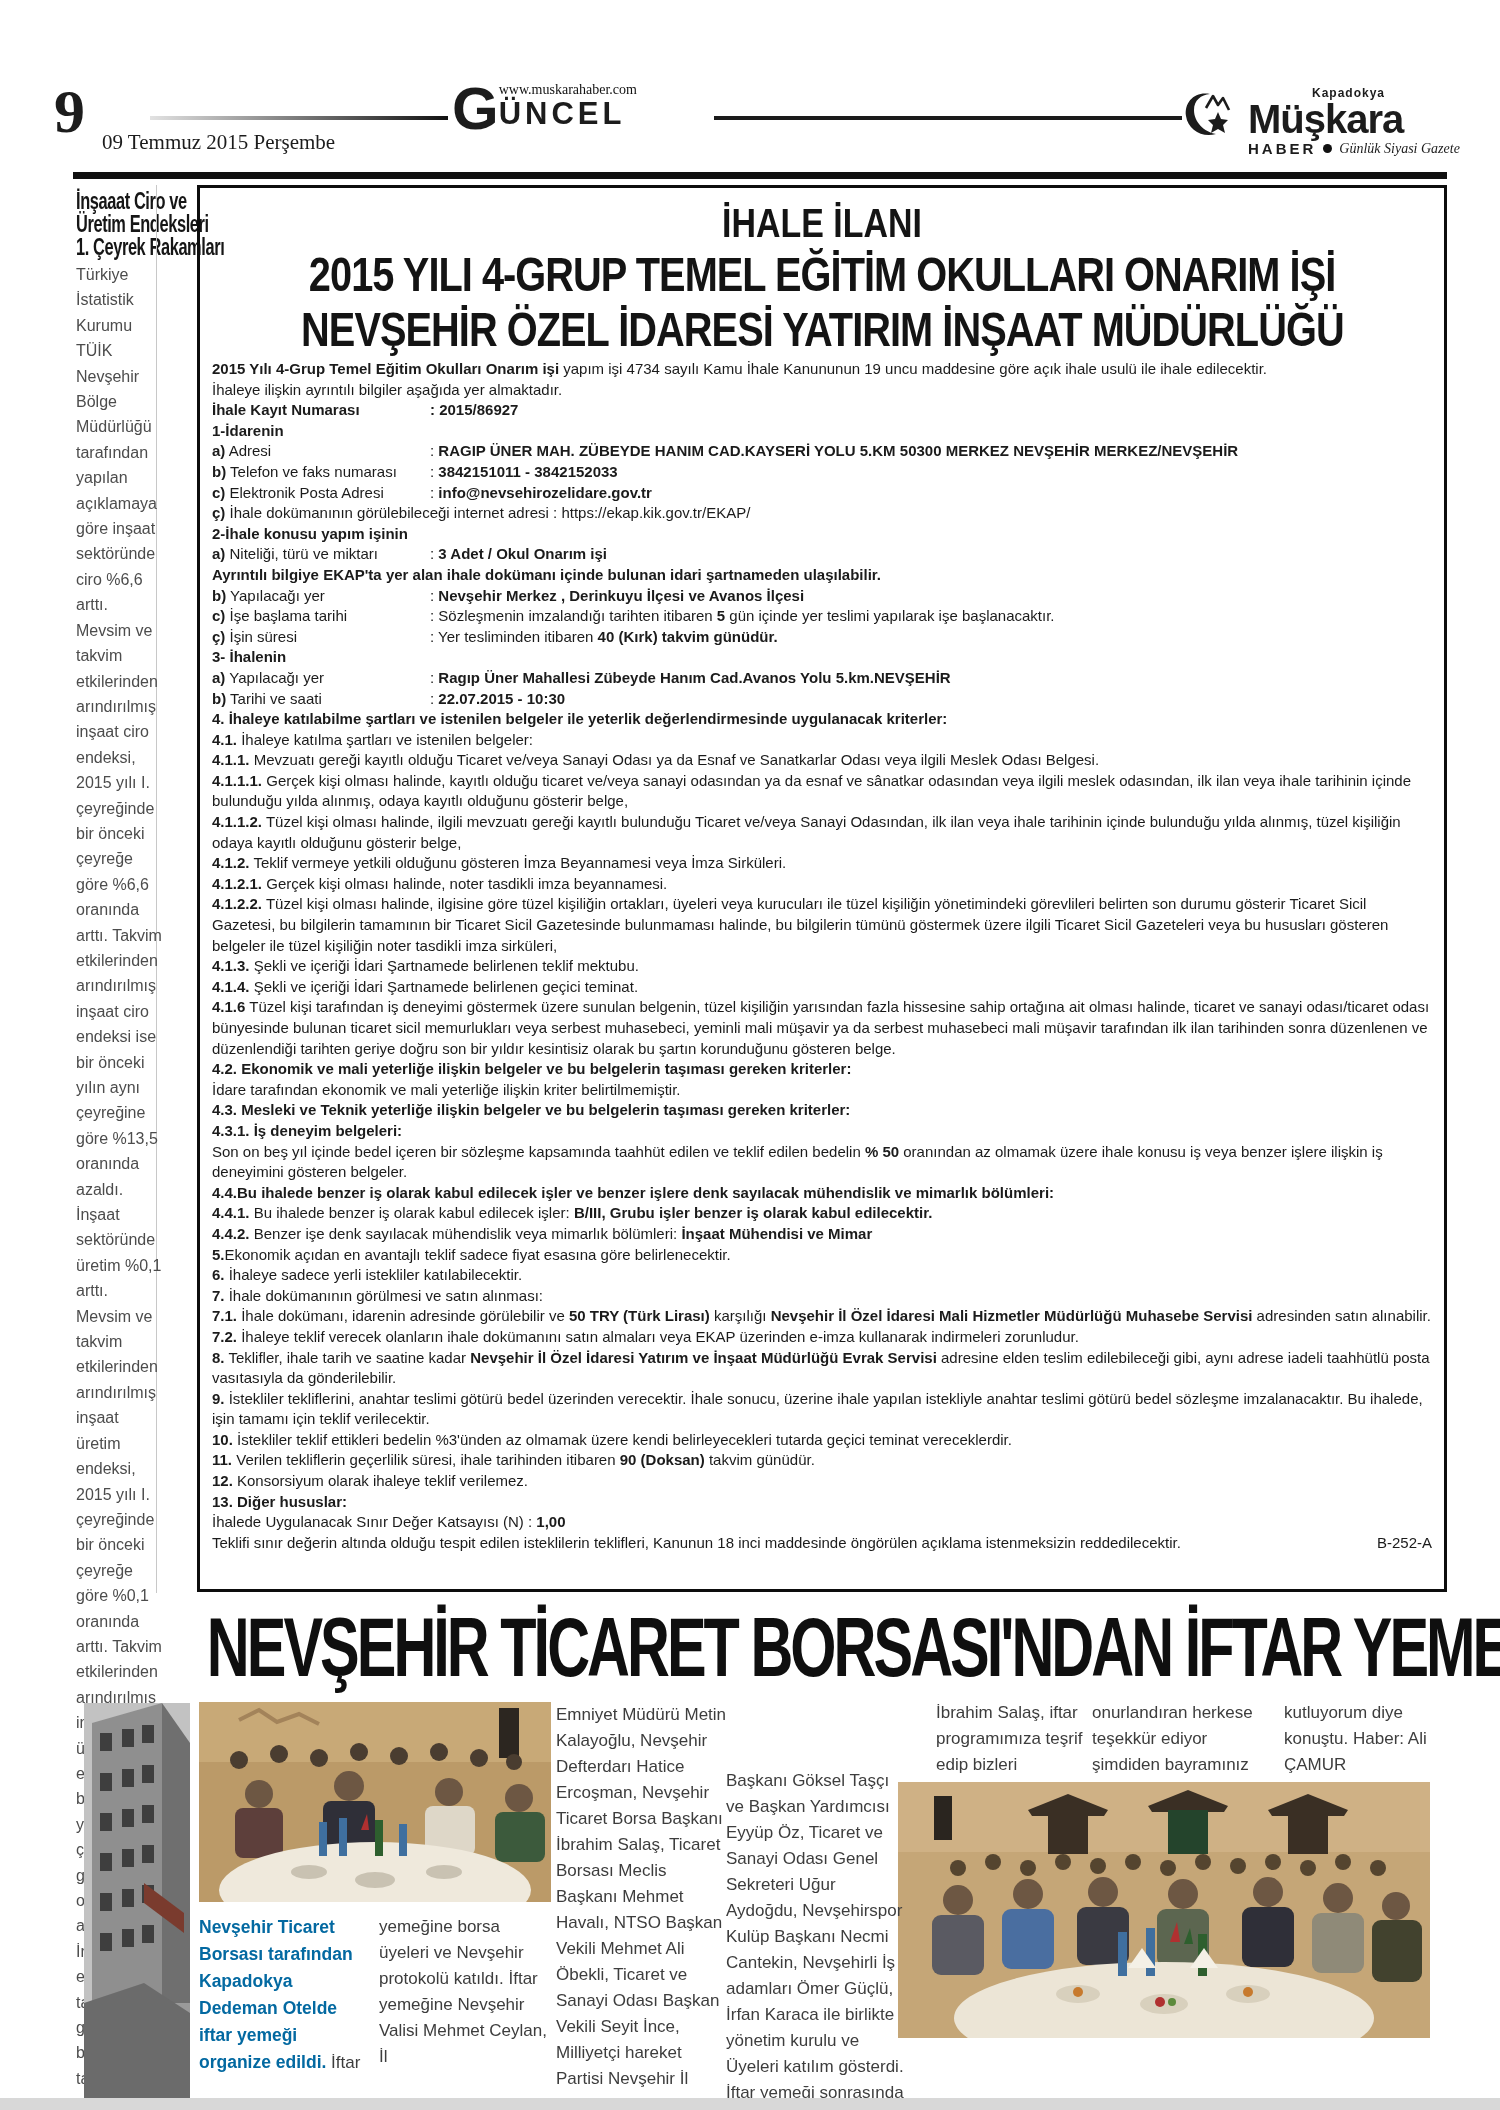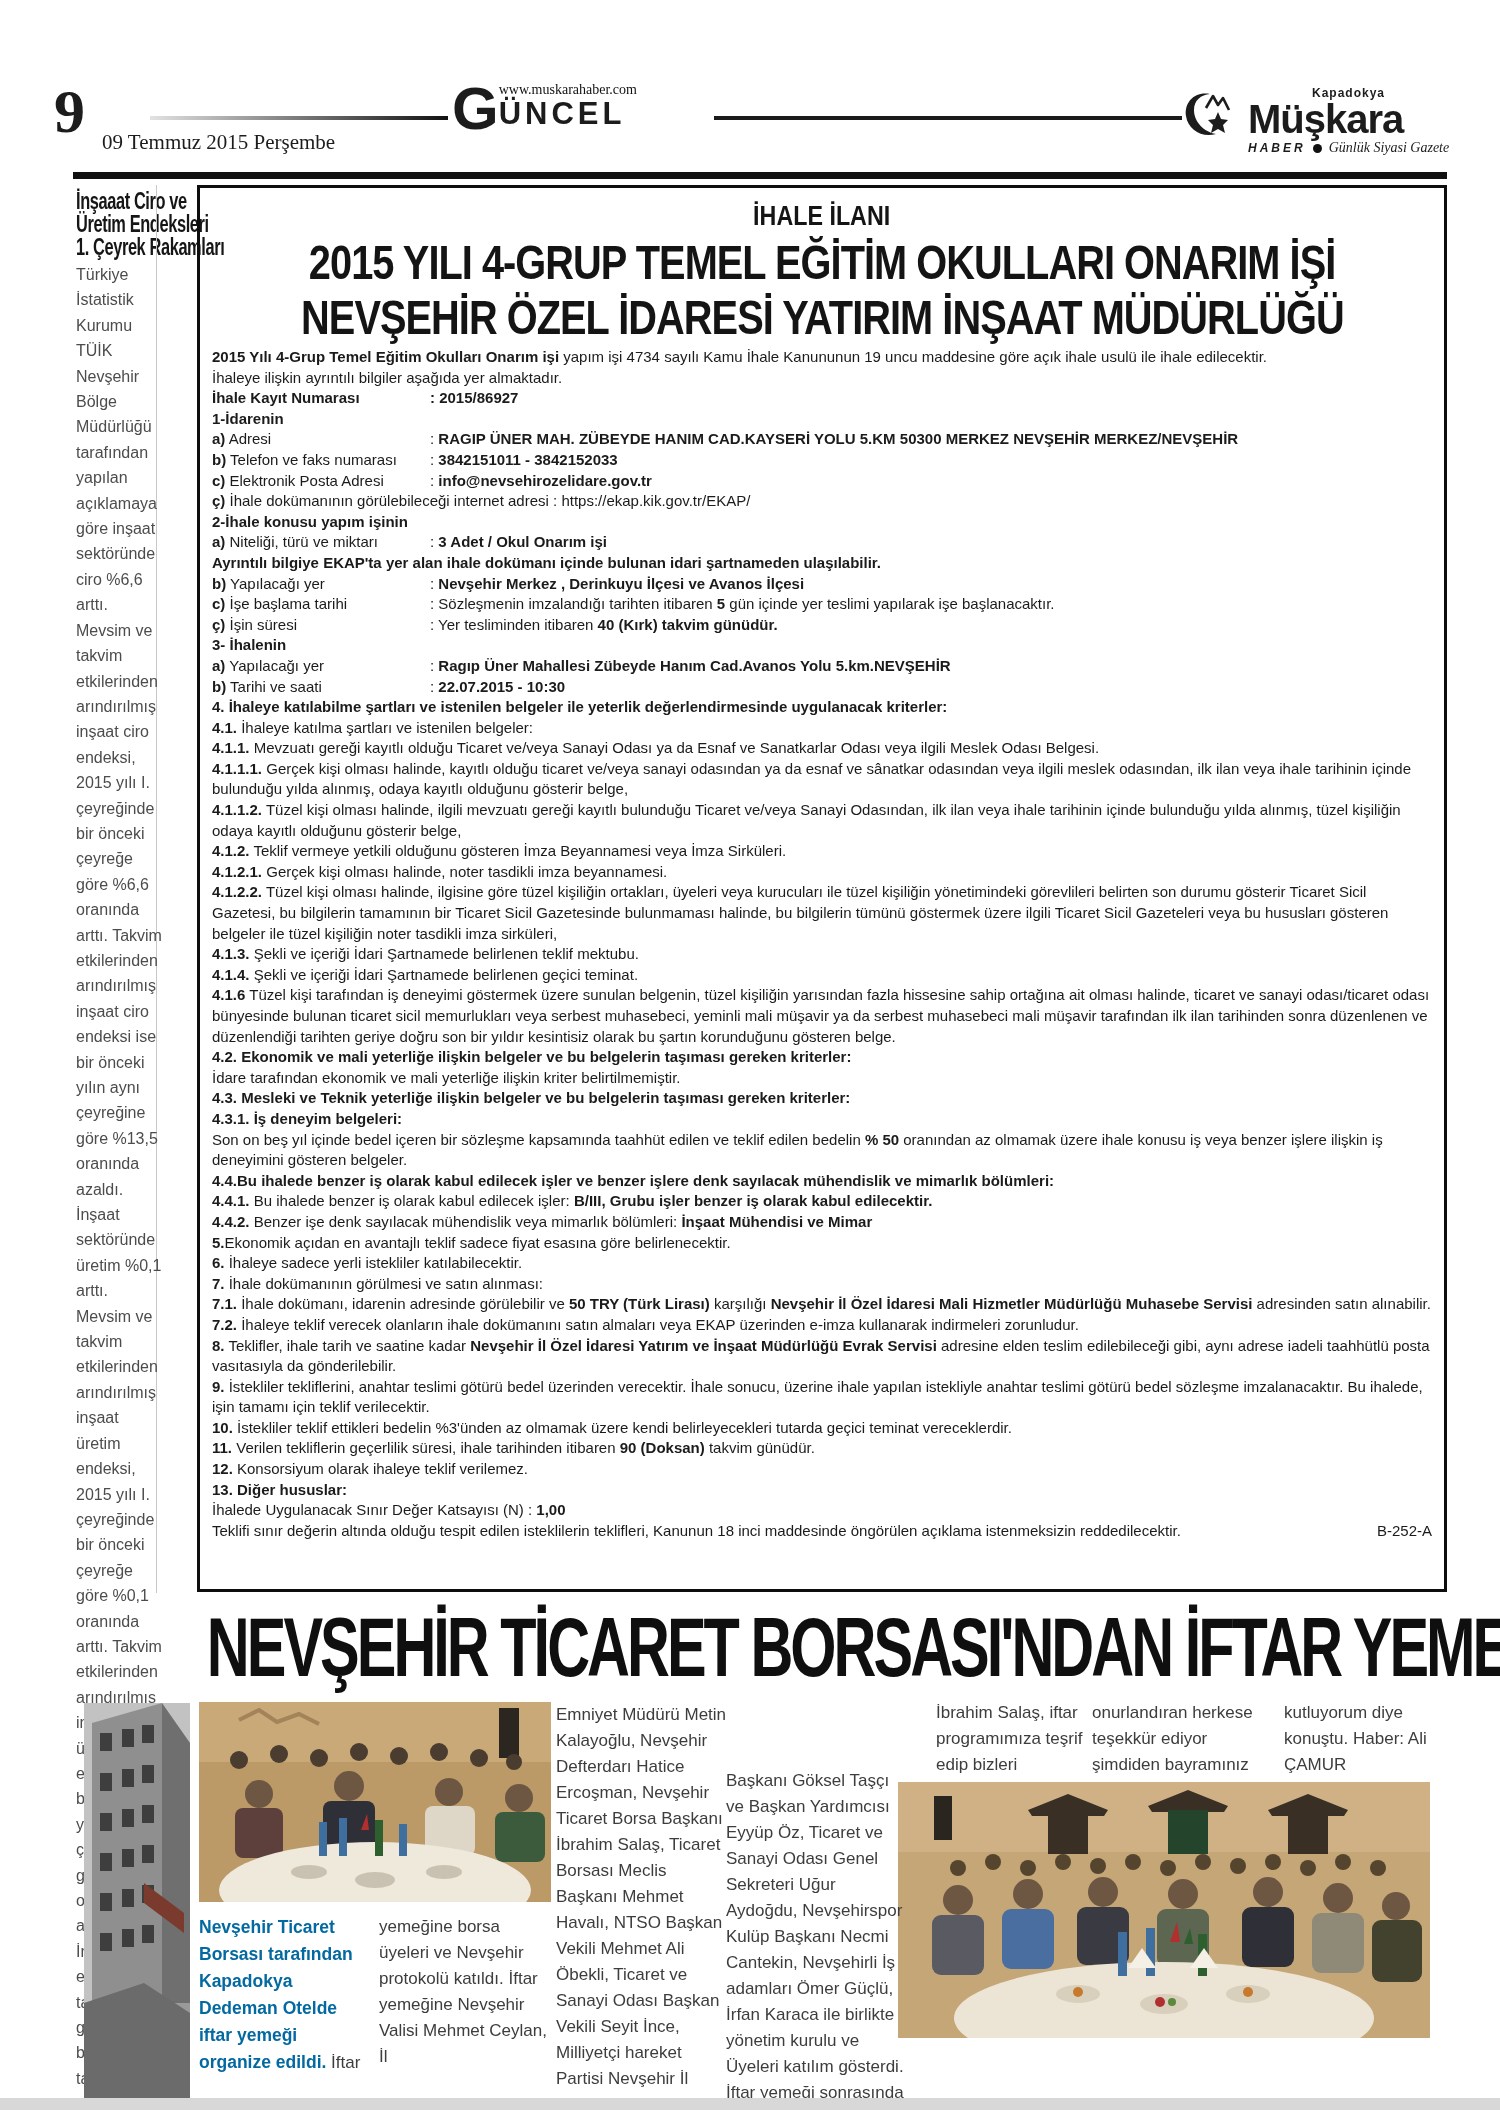--- a/index.html
+++ b/index.html
@@ -15,37 +15,37 @@
   #guncel{left:452px;top:82px;display:flex;align-items:flex-start;}
   .g-big{font-size:60px;font-weight:900;line-height:0.9;letter-spacing:-2px;}
   .g-rest{display:flex;flex-direction:column;margin-left:2px;}
   .g-url{font-family:"Liberation Serif",serif;font-size:14px;color:#111;}
   .g-name{font-size:31px;font-weight:900;letter-spacing:4px;line-height:1.05;}
   #brand{left:1182px;top:86px;display:flex;align-items:flex-start;}
   .brand-text{display:flex;flex-direction:column;align-items:flex-start;margin-left:2px;}
   .brand-top{font-size:12px;font-weight:800;letter-spacing:1px;margin-left:64px;}
   .brand-name{font-size:40px;font-weight:900;letter-spacing:-1px;line-height:0.95;}
   .brand-row{display:flex;align-items:center;gap:7px;margin-top:2px;}
-  .brand-sub{font-size:12px;font-weight:800;letter-spacing:3px;font-style:italic;}
+  .brand-sub{font-size:15px;font-weight:800;letter-spacing:3px;}
   .brand-dot{width:9px;height:9px;border-radius:50%;background:#111;display:inline-block;}
   .brand-tagline{font-family:"Liberation Serif",serif;font-style:italic;font-size:14px;}
   #header-bar{left:73px;top:172px;width:1374px;height:7px;background:#101010;}
 
   
   #sb-title{left:76px;top:188px;width:150px;font-weight:900;font-size:21px;line-height:23px;letter-spacing:-0.5px;color:#161616;}
   #sb-title .tl{display:inline-block;white-space:nowrap;transform:scale(0.78,1.12);transform-origin:left top;}
   #sb-divider{left:156px;top:185px;width:1px;height:1408px;background:#c8c8c8;}
   #sb-body{left:76px;top:262px;width:88px;font-size:16px;line-height:25.4px;color:#4c4c4c;}
   #sb-photo{left:84px;top:1703px;width:106px;height:407px;}
 
   
   #tender-box{left:197px;top:185px;width:1250px;height:1407px;border:3px solid #0d0d0d;
               box-sizing:border-box;padding:6px 12px 0 12px;overflow:hidden;}
   .ttl{text-align:center;font-weight:900;color:#141414;}
-  #t1{font-size:24px;margin-top:6px;}
+  #t1{font-size:35px;margin-top:6px;}
   #t2,#t3{font-size:41px;letter-spacing:-1px;margin-top:8px;}
   .stretch{display:inline-block;transform:scale(0.97,1.15);transform-origin:top center;white-space:nowrap;}
   #tender-body{margin-top:9px;font-size:15px;line-height:20.6px;color:#1b1b1b;}
   .tline{display:flex;align-items:flex-start;}
   .tlabel{width:218px;flex:none;}
   .tval{flex:1;}
   .tright{flex:none;padding-left:18px;}
   .b{font-weight:bold;}
 
   

